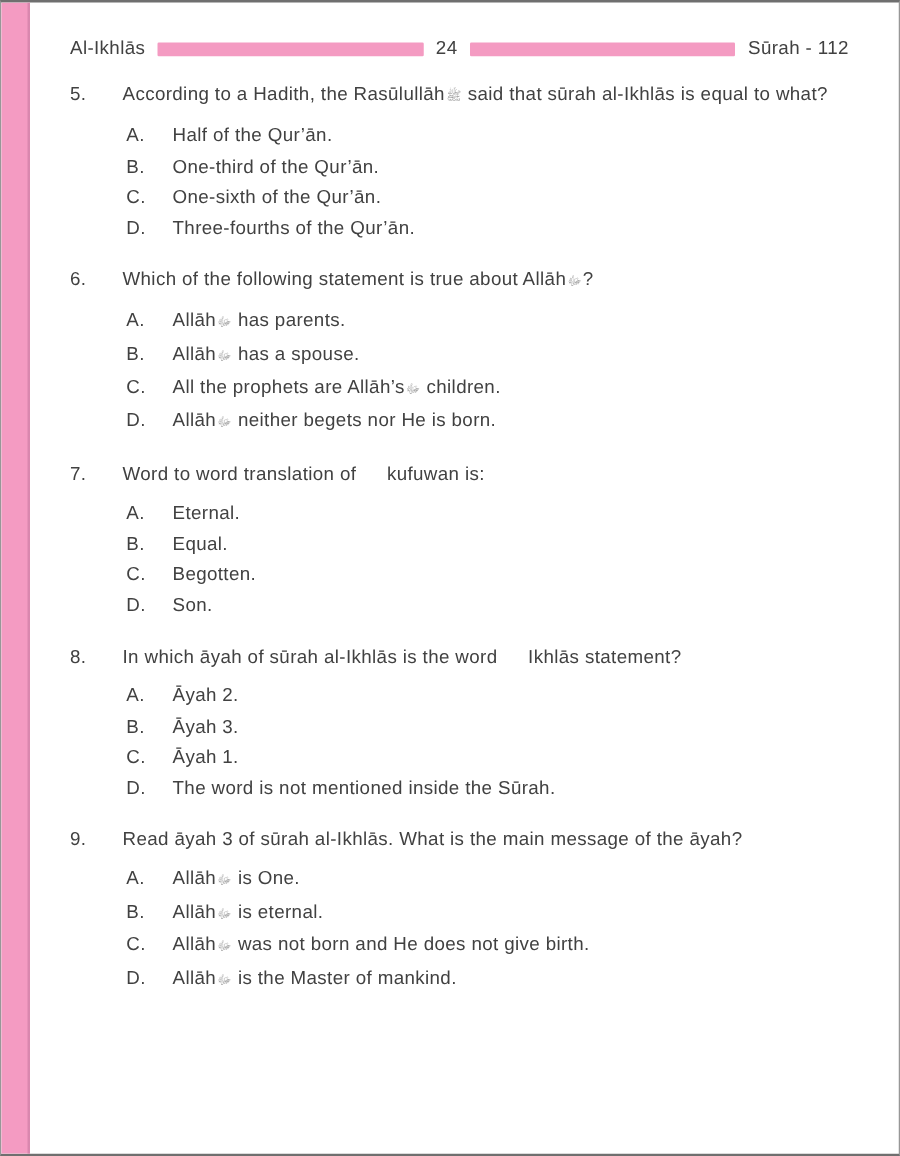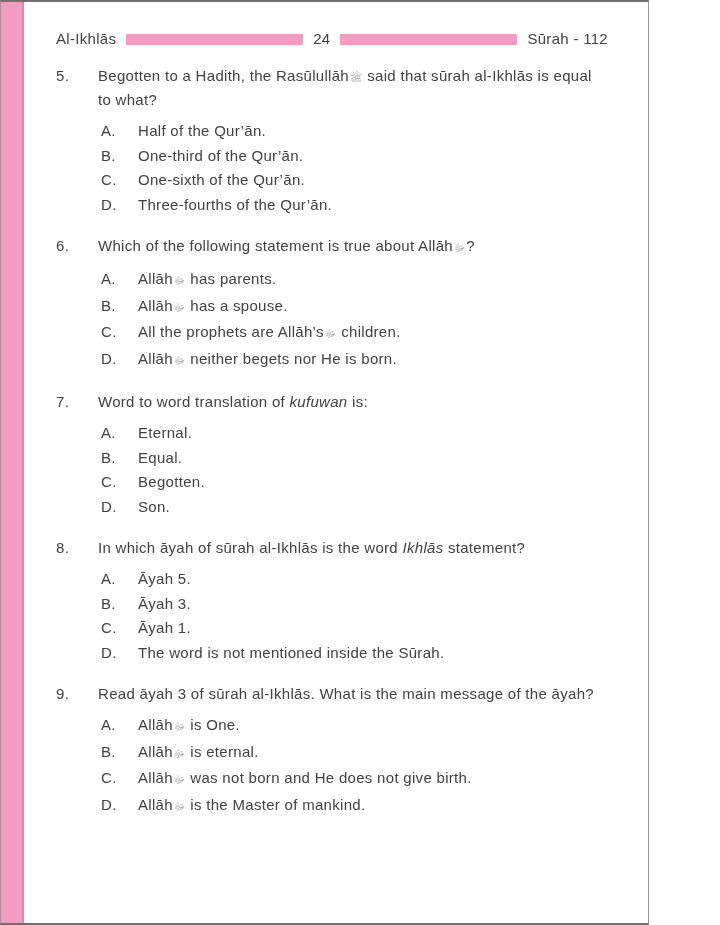--- a/index.html
+++ b/index.html
@@ -5,21 +5,21 @@
   :root{
     --pink:#f49bc2;
     --pink-dark:#d987ae;
     --text:#414141;
     --honorific:#9a9a9a;
     --border-dark:#6f6f6f;
     --border-light:#979797;
   }
   html,body{margin:0;padding:0;background:#fff;}
   .page{
-    width:649px;height:925px;box-sizing:border-box;position:relative;overflow:hidden;
+    width:720px;height:925px;box-sizing:border-box;position:relative;overflow:hidden;
     background:#ffffff;
     border-top:2px solid var(--border-dark);
     border-bottom:2px solid var(--border-dark);
     border-left:1px solid var(--border-light);
     border-right:1px solid var(--border-light);
     font-family:"Liberation Sans","DejaVu Sans",sans-serif;
     color:var(--text);
     font-size:15px;
     letter-spacing:0.3px;
   }
@@ -43,42 +43,42 @@
   .q-num{width:42px;flex-shrink:0;}
   .q-text{flex:1;}
   .options{margin-top:8px;}
   .option{display:flex;margin-left:45px;line-height:24.5px;}
   .opt-letter{width:37px;flex-shrink:0;}
   .opt-text{flex:1;}
   .honorific{
     font-size:10px;color:var(--honorific);letter-spacing:0;
     padding:0 1px;vertical-align:baseline;
   }
-  .italic{font-style:italic;}
+  .italic{margin-left:20px;}
 </style>
 </head>
 <body>
 
 <div class="page">
   <div class="edge-accent"></div>
   <div class="inner">
 
     <div class="header">
       <span class="h-title">Al-Ikhlās</span>
       <span class="h-bar"></span>
       <span class="h-page">24</span>
       <span class="h-bar"></span>
       <span class="h-title">Sūrah - 112</span>
     </div>
 
     <div id="question-list">
   <div class="question">
     <div class="q-line">
       <span class="q-num">5.</span>
-      <span class="q-text"><span>Begotten to a Hadith, the Rasūlullāh</span><span class="honorific">ﷺ</span><span> said that sūrah al-Ikhlās is equal to what?</span></span>
+      <span class="q-text"><span>According to a Hadith, the Rasūlullāh</span><span class="honorific">ﷺ</span><span> said that sūrah al-Ikhlās is equal to what?</span></span>
     </div>
     <div class="options">
   <div class="option">
     <span class="opt-letter">A.</span>
     <span class="opt-text"><span>Half of the Qur’ān.</span></span>
   </div>
 
   <div class="option">
     <span class="opt-letter">B.</span>
     <span class="opt-text"><span>One-third of the Qur’ān.</span></span>
@@ -153,21 +153,21 @@
   </div>
 
   <div class="question">
     <div class="q-line">
       <span class="q-num">8.</span>
       <span class="q-text"><span>In which āyah of sūrah al-Ikhlās is the word </span><span class="italic">Ikhlās</span><span> statement?</span></span>
     </div>
     <div class="options">
   <div class="option">
     <span class="opt-letter">A.</span>
-    <span class="opt-text"><span>Āyah 5.</span></span>
+    <span class="opt-text"><span>Āyah 2.</span></span>
   </div>
 
   <div class="option">
     <span class="opt-letter">B.</span>
     <span class="opt-text"><span>Āyah 3.</span></span>
   </div>
 
   <div class="option">
     <span class="opt-letter">C.</span>
     <span class="opt-text"><span>Āyah 1.</span></span>

